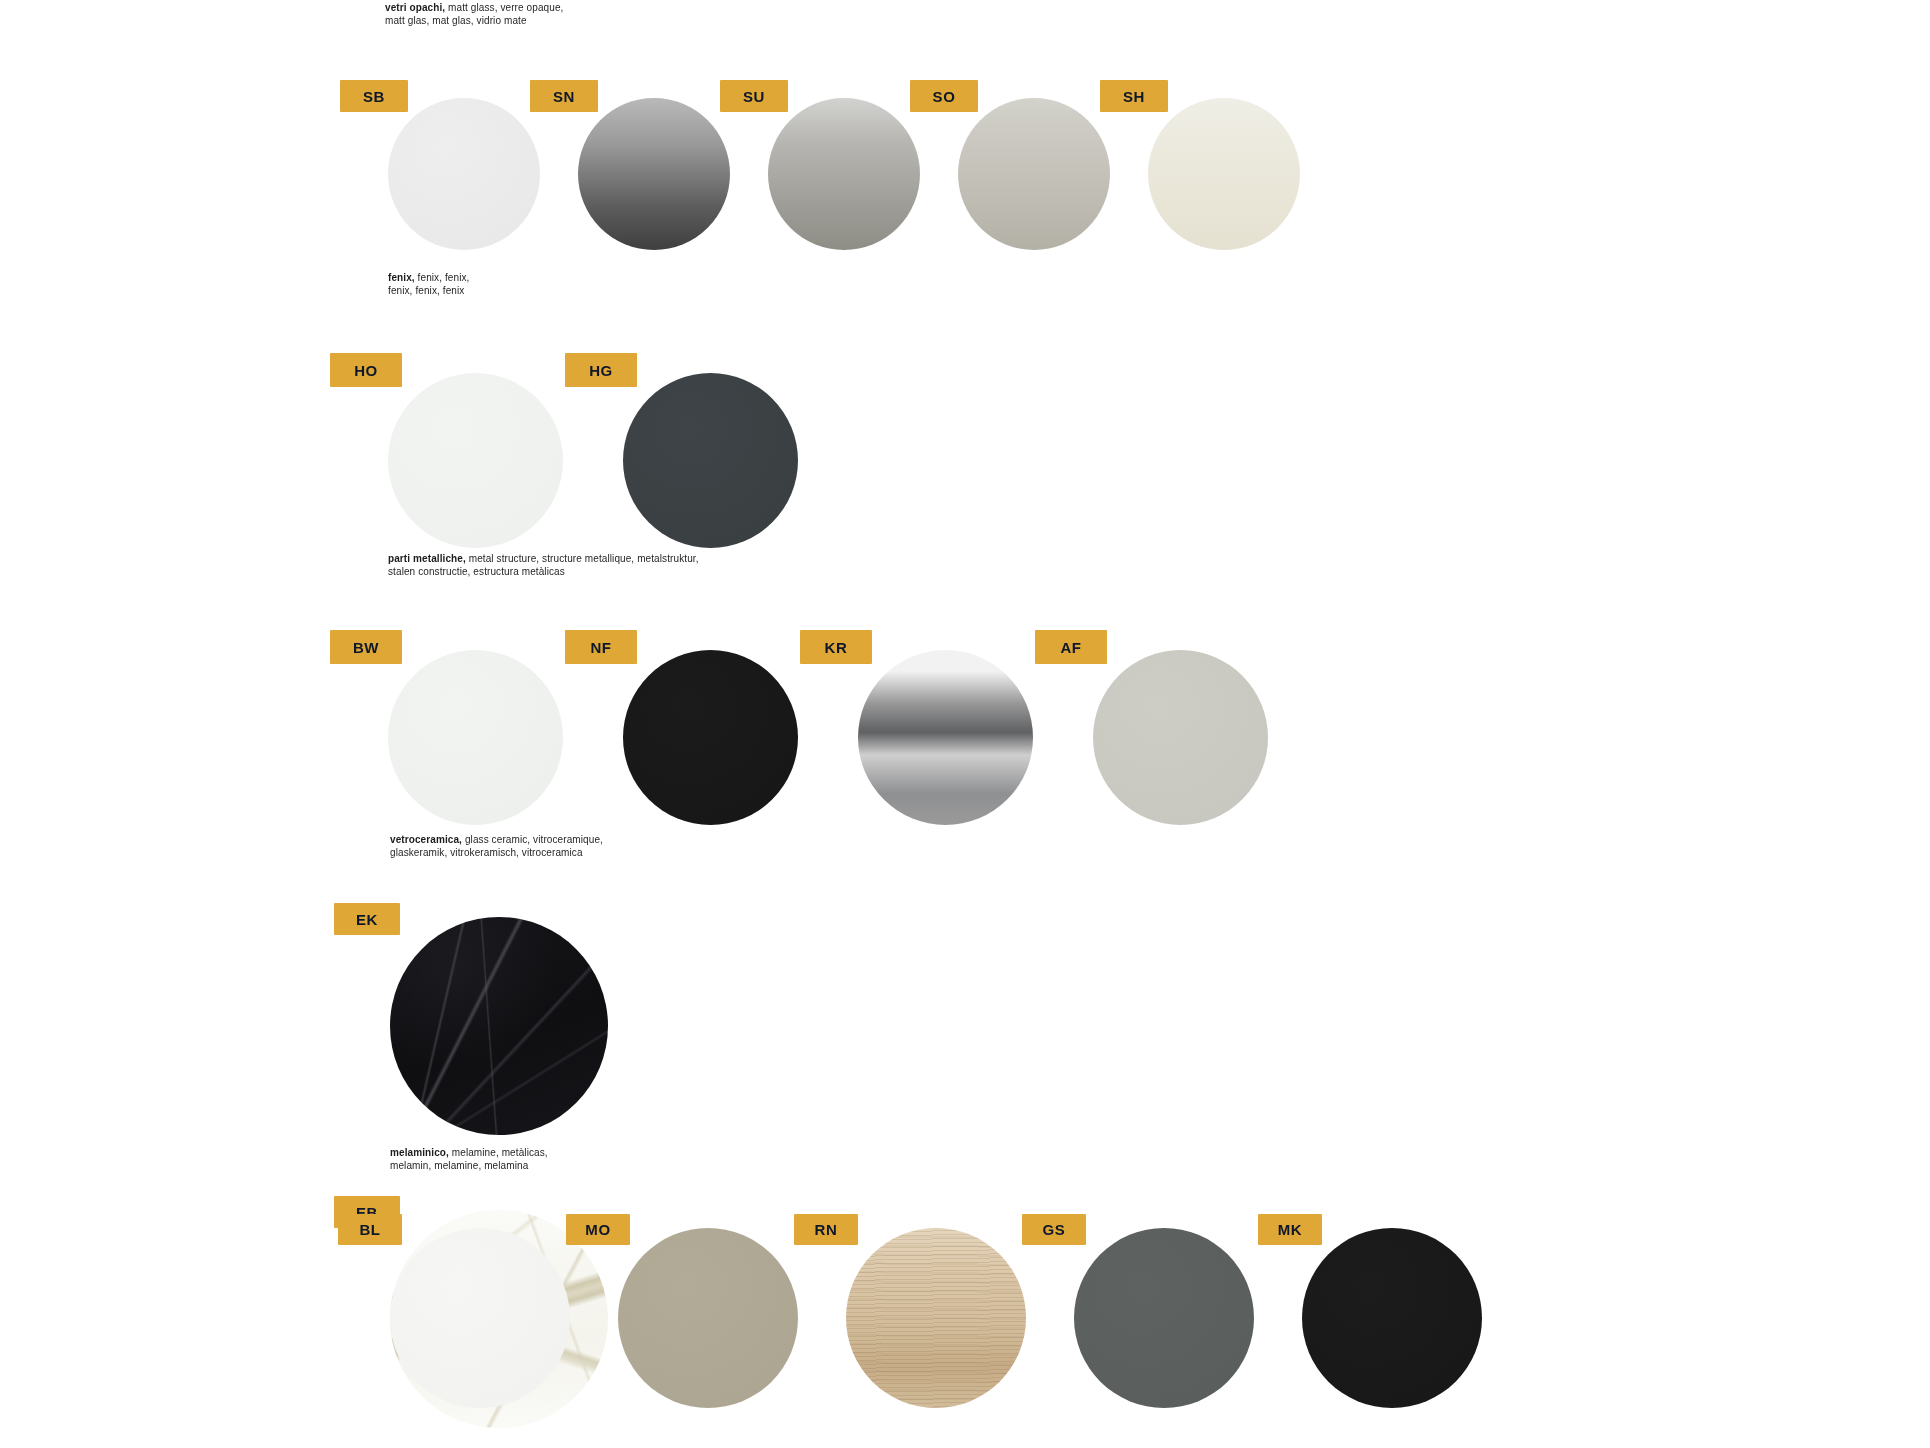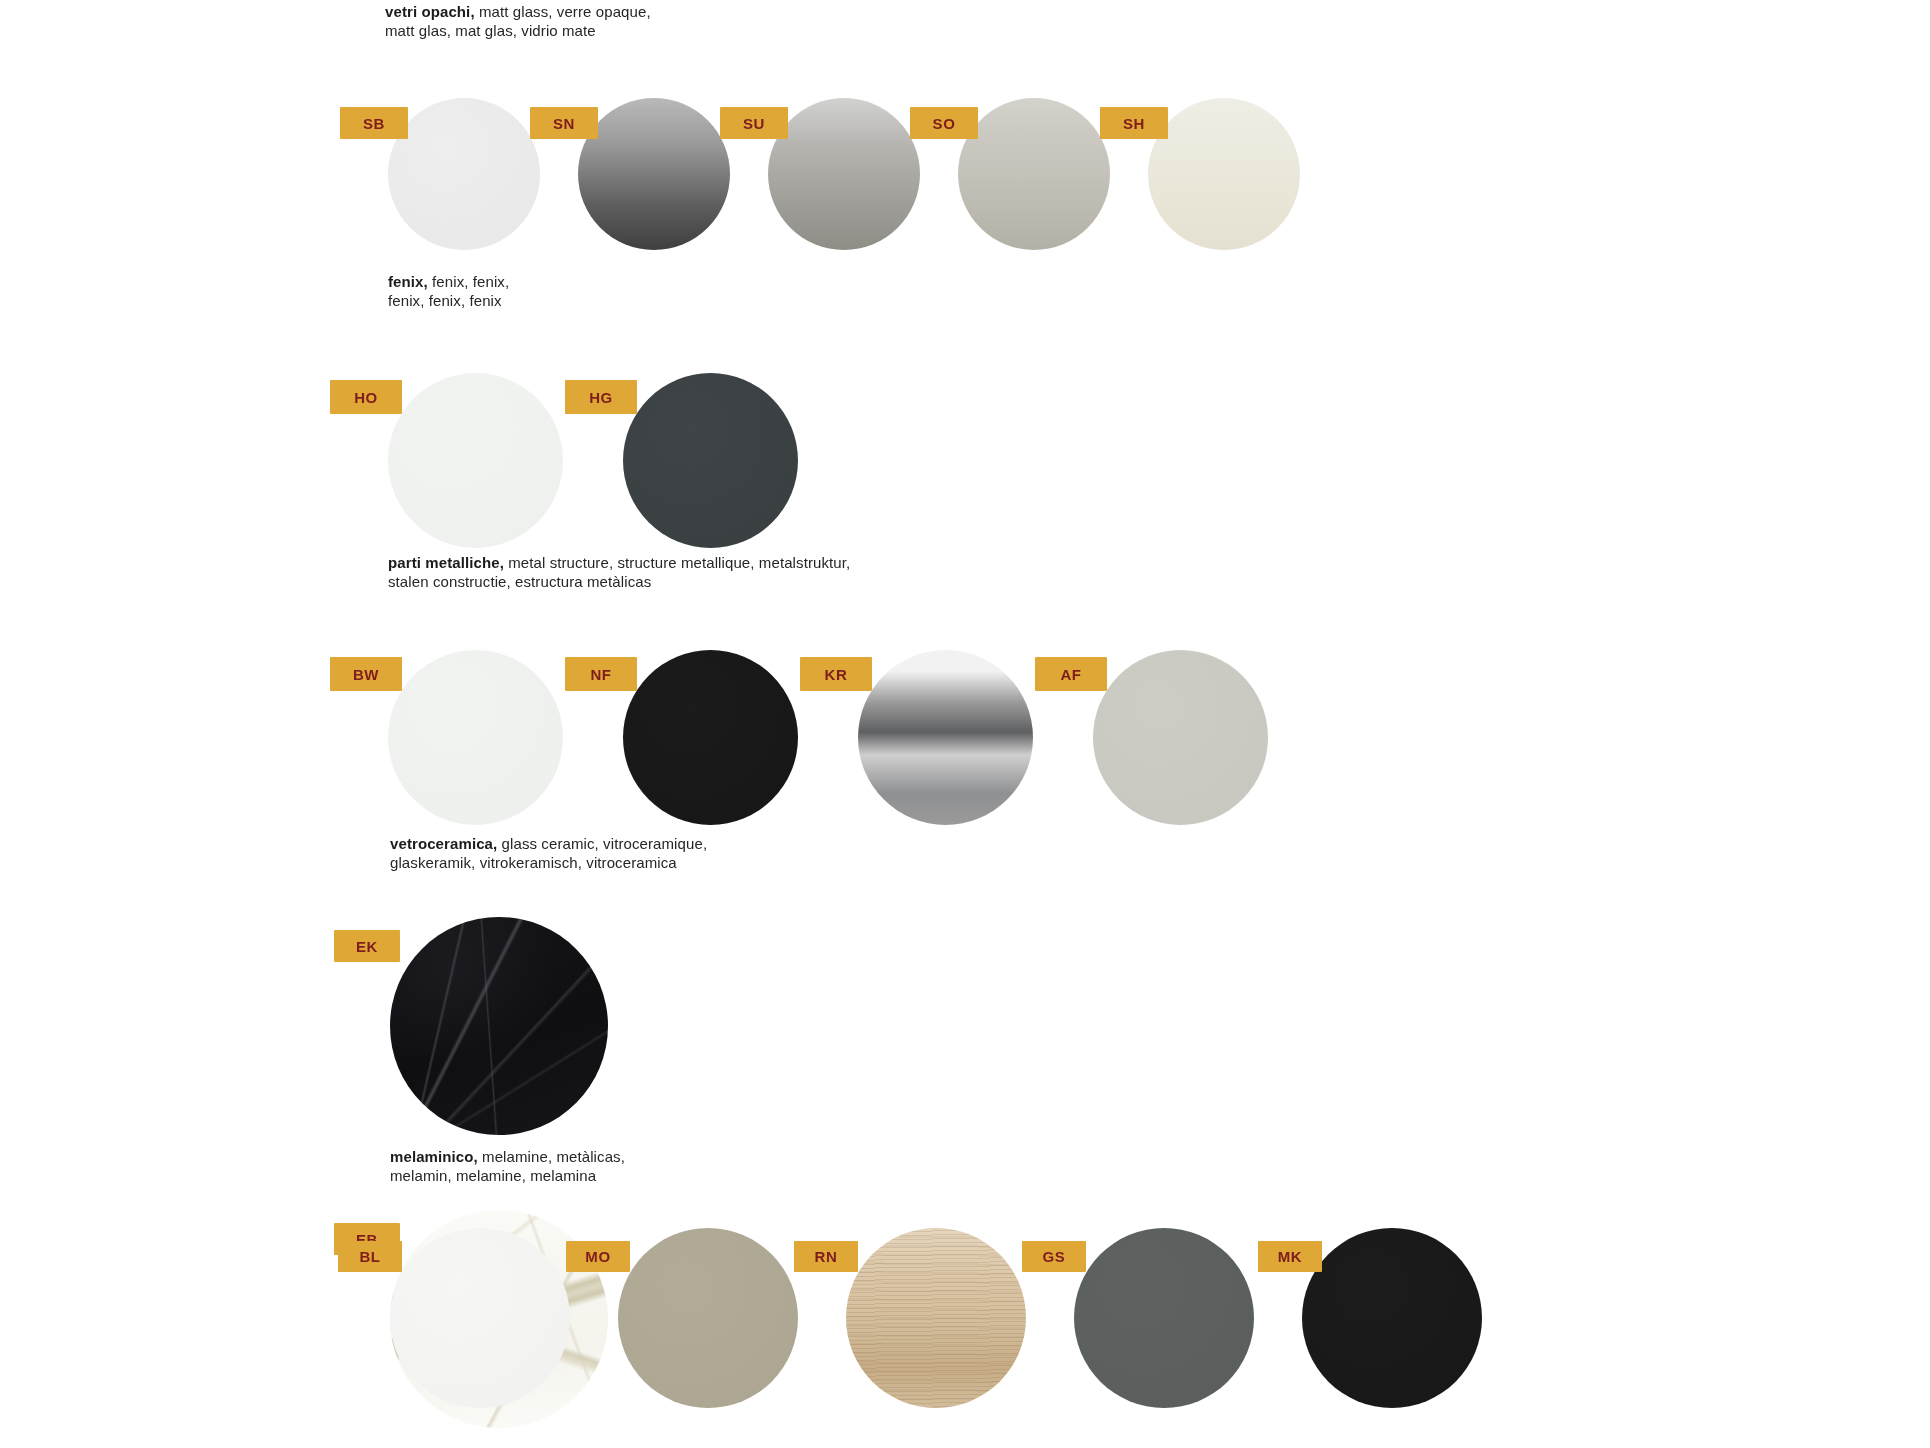--- a/index.html
+++ b/index.html
@@ -16,21 +16,21 @@
   #page {
     position: relative;
     width: 1930px;
     height: 1448px;
     background: #ffffff;
   }
 
   
   .caption {
     position: absolute;
-    font-size: 15px;
+    font-size: 10px;
     line-height: 1.28;
     color: #1c1c1c;
     letter-spacing: 0.1px;
     white-space: nowrap;
   }
   .caption .lead { font-weight: bold; }
   .caption .rest { font-weight: normal; color: #262626; }
 
   
   .row {
@@ -49,32 +49,31 @@
     display: block;
     position: relative;
     overflow: hidden;
   }
 
   .badge {
     position: absolute;
     top: 0;
     left: 0;
     background: #dfa836;
-    color: #7f1d1d;
+    color: #0f172a;
     font-weight: bold;
     font-size: 15px;
     letter-spacing: 0.6px;
     text-align: center;
     line-height: 1;
     display: flex;
     align-items: center;
     justify-content: center;
     z-index: 5;
     border-radius: 1px;
-    margin-top: 27px;
   }
 
   
   .tex-flat   { }
   .tex-vgrad  { }
   .tex-chrome { }
   .tex-wood   { }
 </style>
 </head>
 <body>

